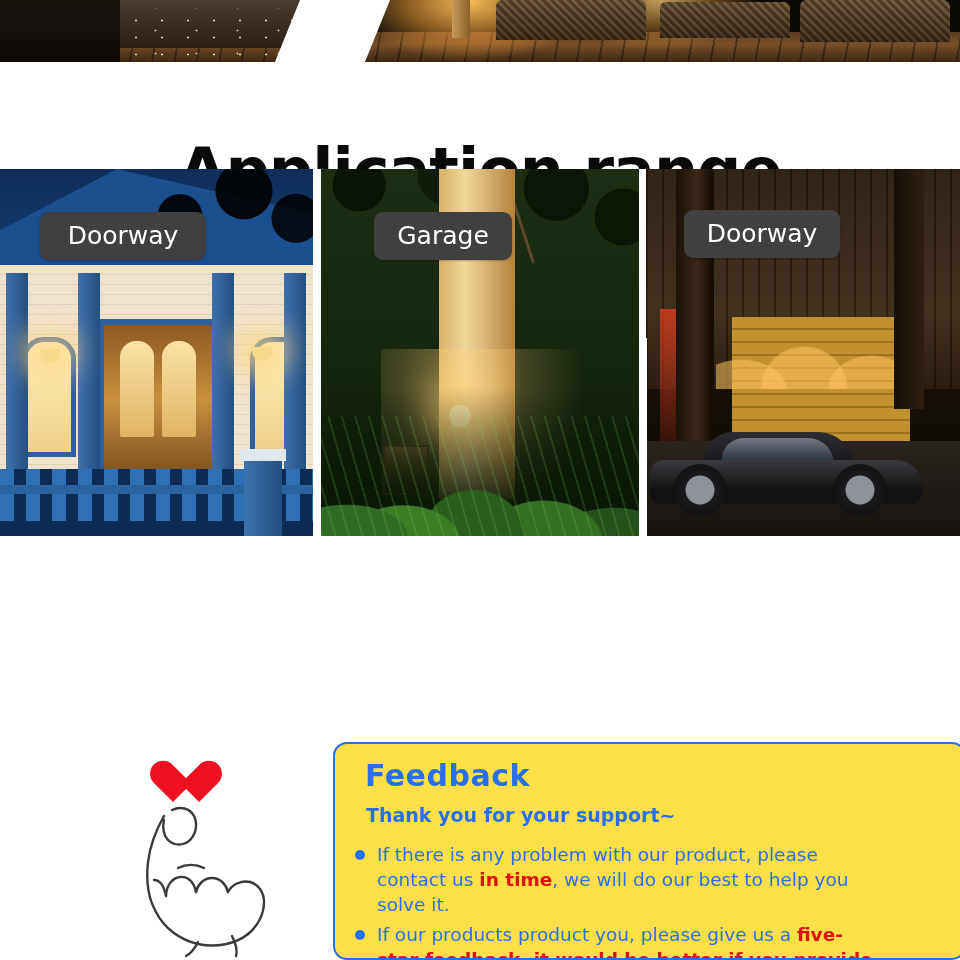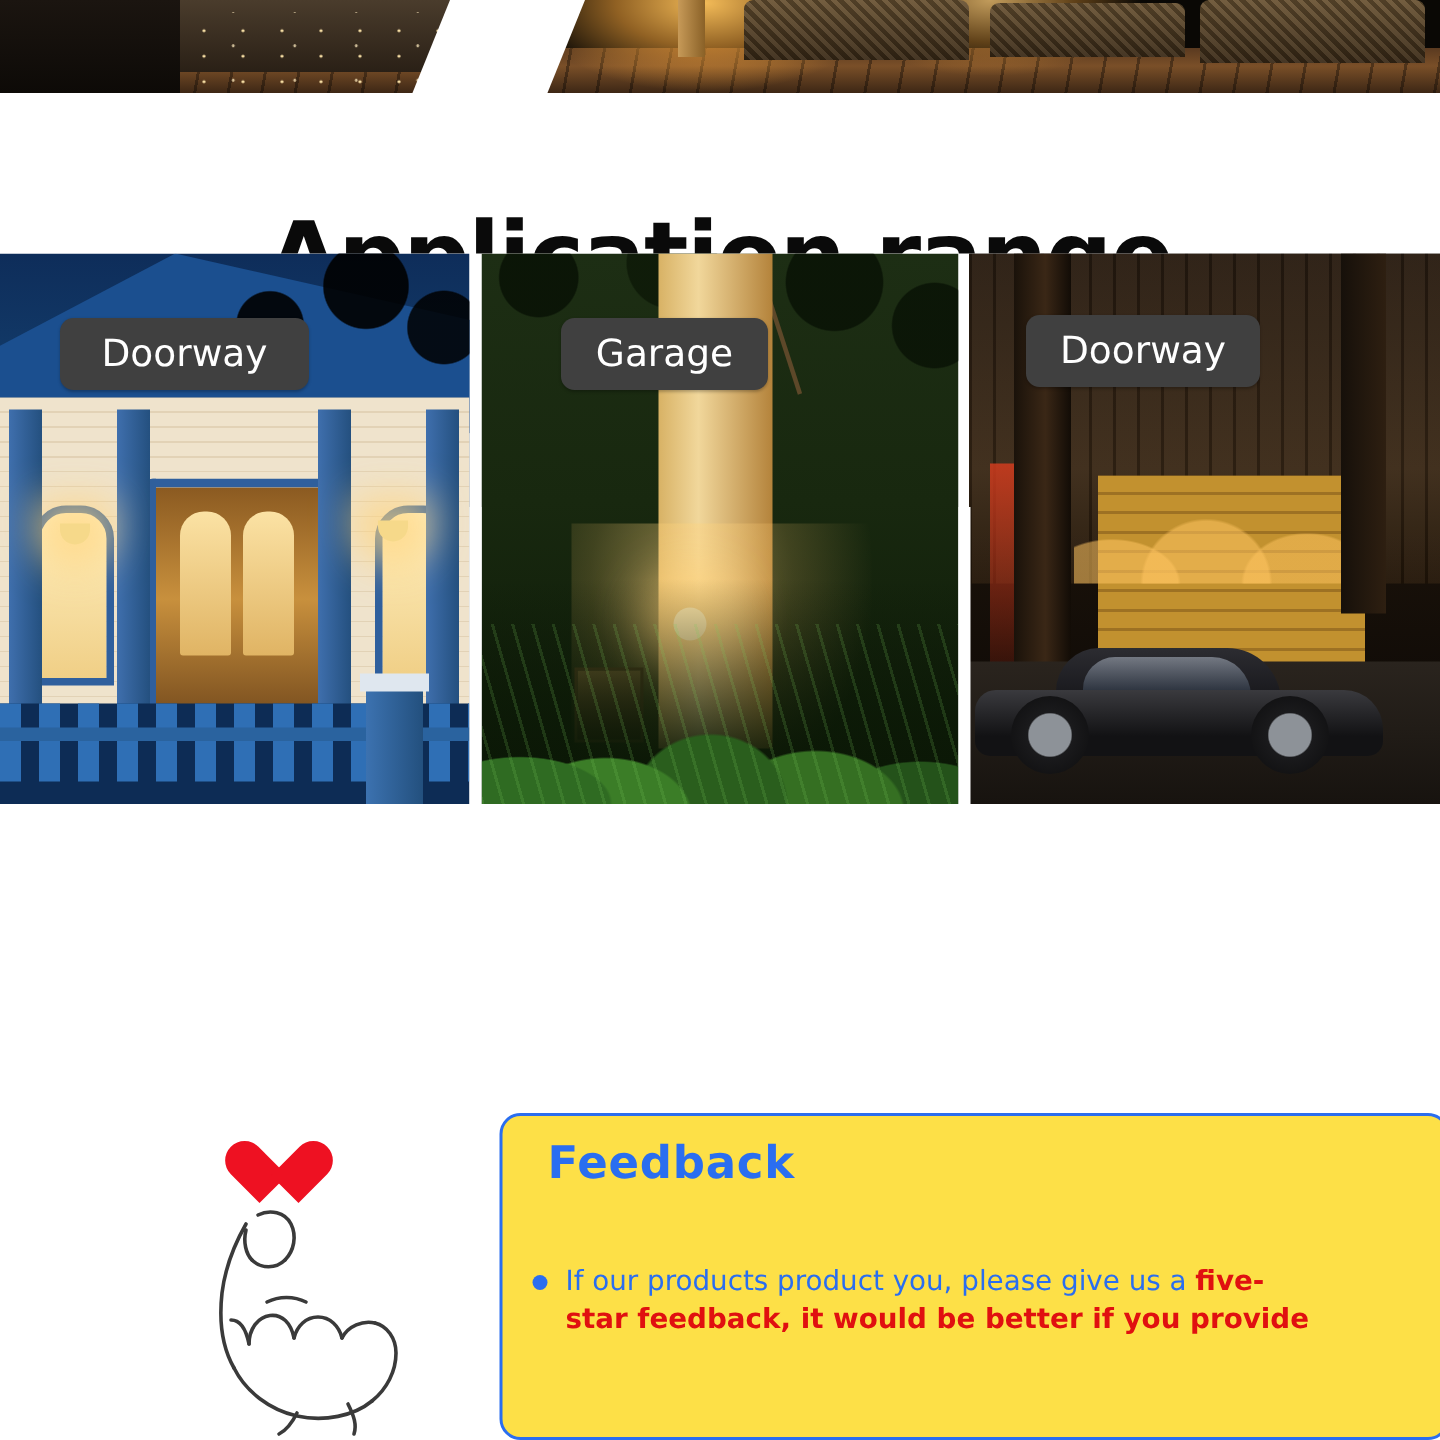--- a/index.html
+++ b/index.html
@@ -412,19 +412,24 @@
       <path d="M82 94 C78 90 76 82 78 74"></path>
       <path d="M112 196 C108 204 104 208 100 210"></path>
       <path d="M146 190 C150 198 152 204 150 210"></path>
       <path d="M92 122 C100 118 110 118 118 122"></path>
     </g>
   </svg>
 </div>
 
 <div class="feedback-card">
   <div class="fb-title">Feedback</div>
+  <div class="fb-sub">Thank you for your support~</div>
   <div class="fb-list">
+    <div class="fb-item">
+      <span class="fb-bullet"></span>
+      <span> If there is any problem with our product, please contact us </span><span class="hl-red">in time</span><span>, we will do our best to help you solve it.</span>
+    </div>
     <div class="fb-item">
       <span class="fb-bullet"></span>
       <span> If our products product you, please give us a </span><span class="hl-red"></span><span class="hl-red">five-star feedback, it would be better if you provide</span>
     </div>
   </div>
 </div>
 
 </body></html>

